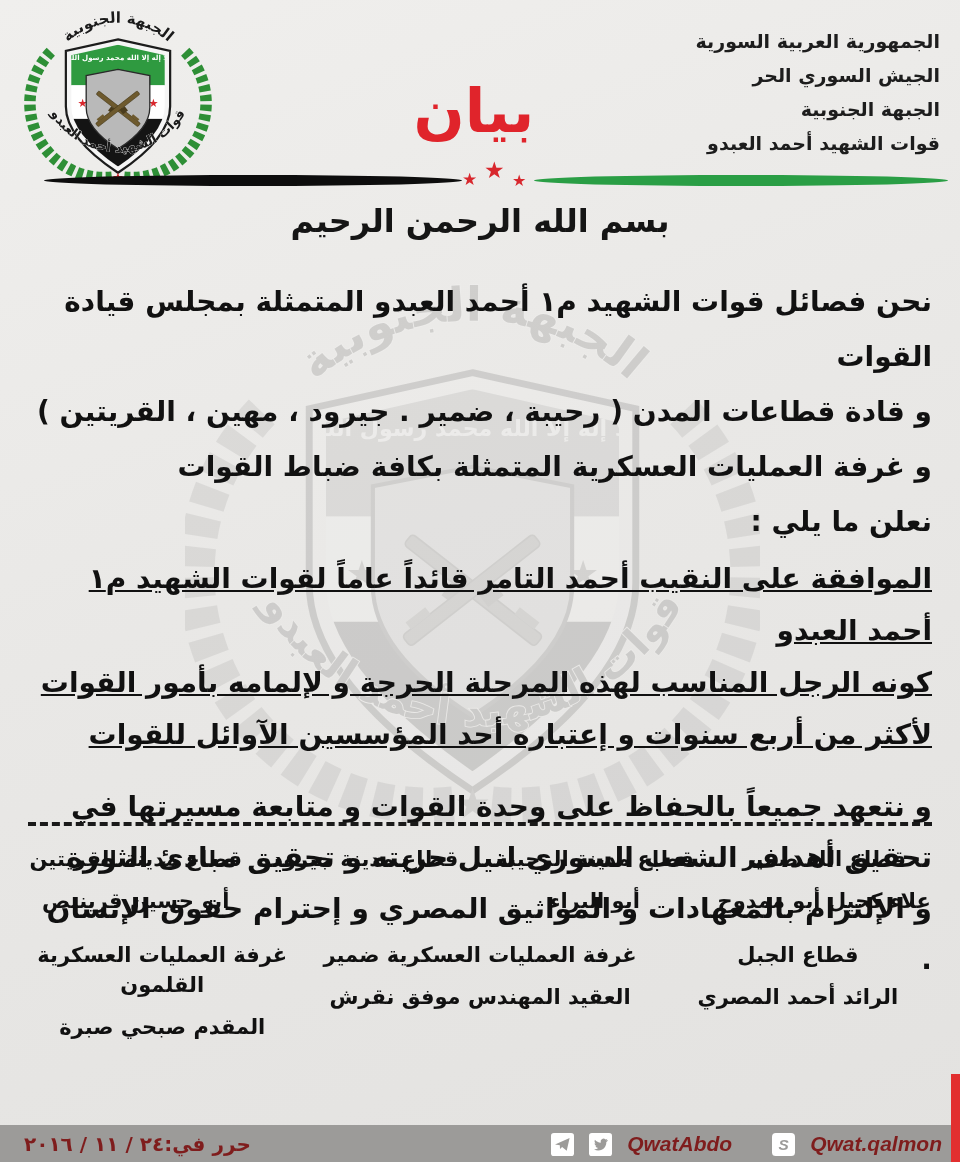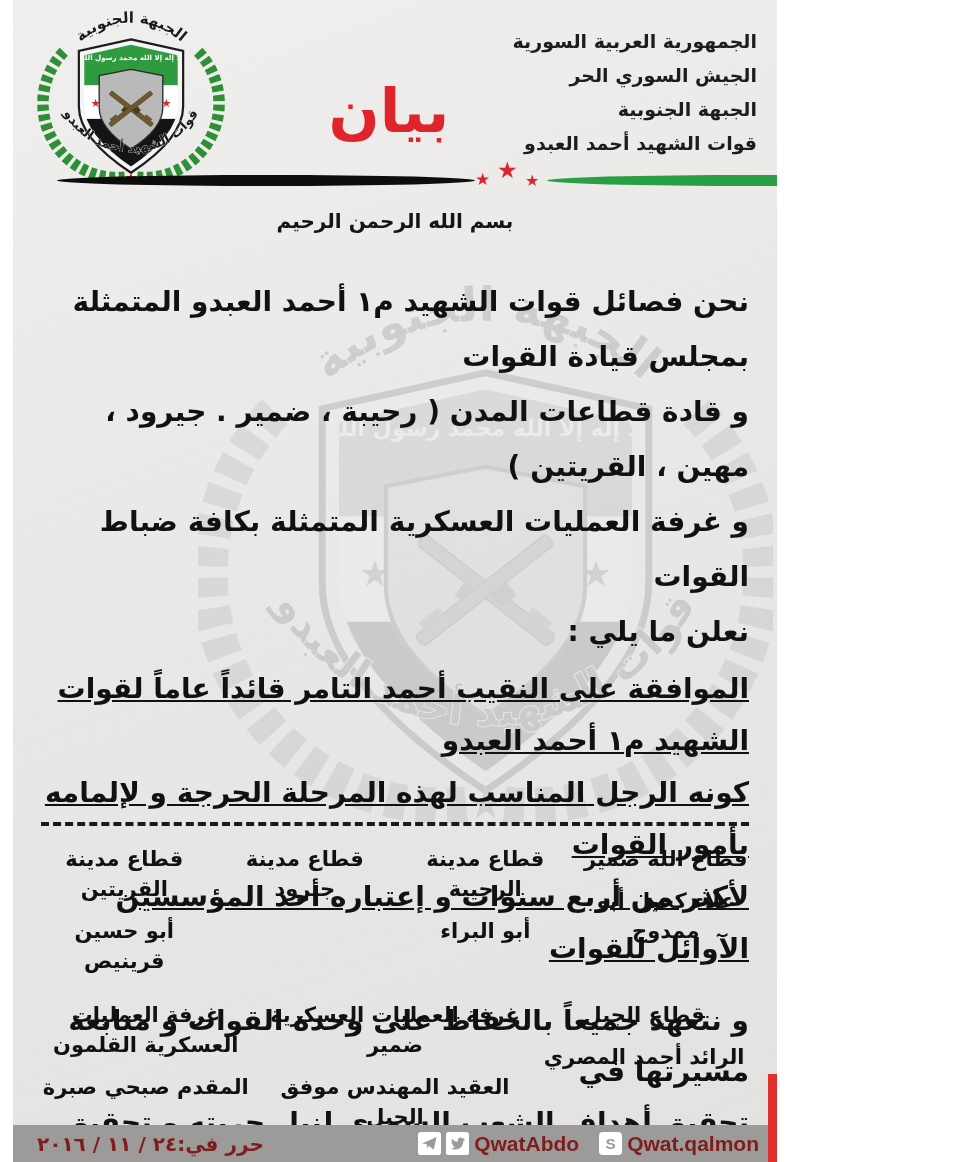--- a/index.html
+++ b/index.html
@@ -1,39 +1,39 @@
 <!DOCTYPE html>
 <html lang="ar"><head>
 <meta charset="utf-8">
 <style>
   html,body{margin:0;padding:0;}
   .page{
-    position:relative;width:764px;height:1162px;overflow:hidden;
+    position:relative;width:960px;height:1162px;overflow:hidden;
     background:linear-gradient(160deg,#f0efed 0%,#e9e8e6 45%,#e3e2e0 100%);
-    font-family:"DejaVu Sans",sans-serif;color:#151515;margin-left:13px;
+    font-family:"DejaVu Sans",sans-serif;color:#151515;
   }
   
   .emblem-header{position:absolute;left:22px;top:4px;width:192px;height:190px;}
   .watermark{position:absolute;left:185px;top:262px;width:575px;height:595px;opacity:.13;filter:grayscale(100%);}
   .org-lines{position:absolute;right:20px;top:24px;text-align:right;direction:rtl;
     font-size:19px;font-weight:bold;line-height:34px;color:#1d1d1d;}
   .doc-title{position:absolute;left:0;right:12px;top:74px;text-align:center;
     font-size:60px;font-weight:bold;color:#e0242b;line-height:74px;}
   
   .divider{position:absolute;left:0;top:163px;width:960px;height:34px;}
   .lens{position:absolute;height:11px;border-radius:50%;top:12px;}
   .lens.black{left:44px;width:418px;background:#0d0d0d;}
   .lens.green{left:534px;width:414px;background:#2a9e45;}
   .divider .star{position:absolute;color:#d8272d;line-height:1;}
   .star-left{left:462px;top:8px;font-size:17px;}
   .star-mid{left:484px;top:-4px;font-size:23px;}
   .star-right{left:512px;top:10px;font-size:16px;}
   
   .basmala{position:absolute;left:0;right:0;top:204px;text-align:center;direction:rtl;
-    font-size:20px;font-weight:bold;line-height:34px;}
+    font-size:32px;font-weight:bold;line-height:34px;}
   .body-text{position:absolute;left:28px;right:28px;top:274px;direction:rtl;
     font-weight:bold;font-size:28px;color:#111;}
   .para1 div{line-height:55px;}
   .announce{line-height:42px;}
   .para2{margin-top:4px;}
   .para2 div{line-height:52px;text-decoration:underline;}
   .para3{margin-top:20px;}
   .para3 div{line-height:51px;}
   .dash-sep{position:absolute;left:28px;right:28px;top:822px;border-top:4px dashed #1a1a1a;}
   
@@ -42,22 +42,22 @@
   .sig-row1{display:grid;grid-template-columns:1fr 1fr 1fr 1fr;padding:0 26px;column-gap:10px;}
   .sig-row2{display:grid;grid-template-columns:30% 40% 30%;padding:0 26px;margin-top:24px;}
   .sig-row3{margin-top:26px;}
   .sig .sector{line-height:30px;margin-bottom:12px;}
   .sig .name{line-height:30px;}
   
   .footer-bar{position:absolute;left:0;right:0;bottom:0;height:37px;background:#9c9b99;
     display:flex;align-items:center;justify-content:space-between;color:#7f1d1d;}
   .footer-date{direction:rtl;font-size:20px;font-weight:bold;padding-right:0;margin-left:0;
     margin-right:0;padding-left:0;margin-inline-start:0;padding-inline-start:0;margin-left:24px;}
-  .handles{display:flex;align-items:flex-start;gap:5px;margin-right:18px;
-    font-family:"Liberation Sans","DejaVu Sans",sans-serif;font-size:21px;font-weight:bold;}
+  .handles{display:flex;align-items:flex-end;gap:15px;margin-right:18px;
+    font-family:"Liberation Sans","DejaVu Sans",sans-serif;font-size:21px;font-weight:bold;font-style:italic;}
   .handles .icon{width:23px;height:23px;display:block;}
   .handles .grp{display:flex;align-items:center;gap:6px;}
   .handles .gap{width:10px;}
   .red-stripe{position:absolute;right:0;bottom:0;width:9px;height:88px;background:#e22f2f;}
 </style>
 </head>
 <body>
 
 <div class="page">
 
@@ -168,21 +168,21 @@
         <div class="name">أبو حسين قرينيص</div>
       </div>
     </div>
     <div class="sig-row2">
       <div class="sig">
         <div class="sector">قطاع الجبل</div>
         <div class="name">الرائد أحمد المصري</div>
       </div>
       <div class="sig">
         <div class="sector">غرفة العمليات العسكرية ضمير</div>
-        <div class="name">العقيد المهندس موفق الجبل</div>
+        <div class="name">العقيد المهندس موفق نقرش</div>
       </div>
       <div class="sig">
         <div class="sector">غرفة العمليات العسكرية القلمون</div>
         <div class="name">المقدم صبحي صبرة</div>
       </div>
     </div>
   </div>
 
   <div class="footer-bar">
     <div class="footer-date">حرر في:٢٤ / ١١ / ٢٠١٦</div>

